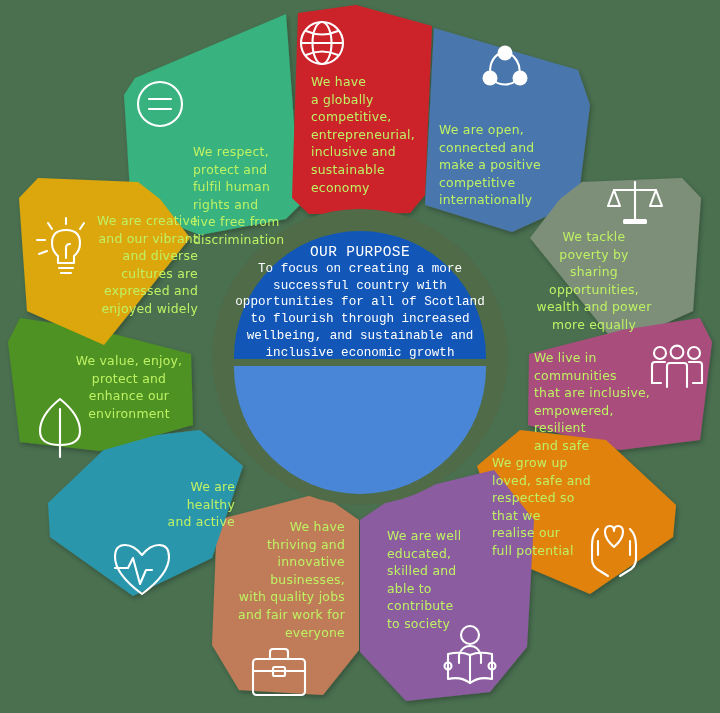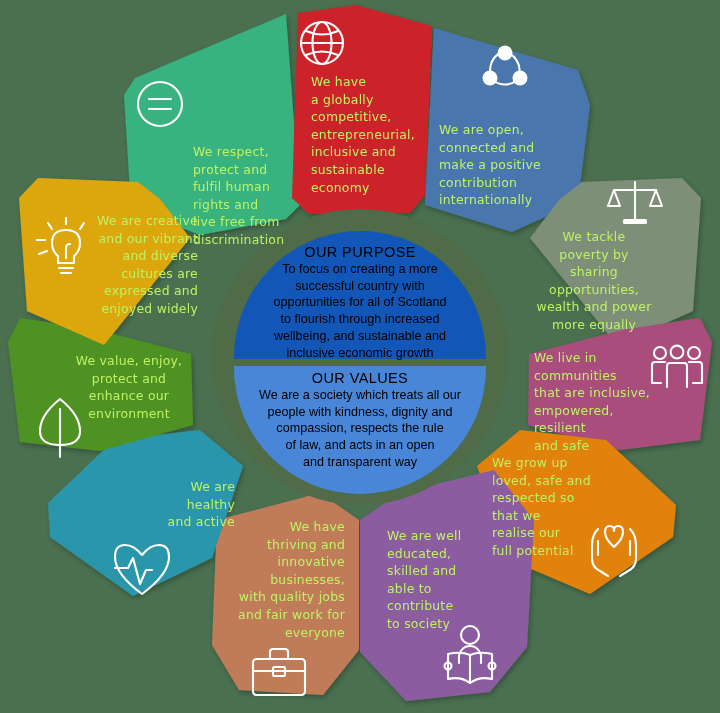--- a/index.html
+++ b/index.html
@@ -30,23 +30,23 @@
     color: #bef264;
     font-family: "DejaVu Sans", sans-serif;
     font-size: 12.4px;
     line-height: 1.42;
     letter-spacing: 0.25px;
     white-space: pre-line;
     pointer-events: none;
   }
   .center-text {
     position: absolute;
-    color: #000000;
+    color: #ffffff;
     text-align: center;
-    font-family: Liberation Sans, sans-serif;
+    font-family: Liberation Mono, monospace;
     pointer-events: none;
   }
   .center-head {
     font-size: 14.5px;
     letter-spacing: 0.4px;
     margin-bottom: 1px;
   }
   .center-body {
     font-size: 12.6px;
     line-height: 1.33;
@@ -200,21 +200,21 @@
 a globally
 competitive,
 entrepreneurial,
 inclusive and
 sustainable
 economy</div>
 
   <div class="petal-text" style="left:439px; top:121px; width:120px; text-align:left;">We are open,
 connected and
 make a positive
-contribution
+competitive
 internationally</div>
 
   <div class="petal-text" style="left:531px; top:228px; width:126px; text-align:center;">We tackle
 poverty by
 sharing
 opportunities,
 wealth and power
 more equally</div>
 
   <div class="petal-text" style="left:534px; top:349px; width:126px; text-align:left;">We live in
@@ -265,22 +265,14 @@
   <div class="center-text" style="left:234px; top:244px; width:252px;">
     <div class="center-head">OUR PURPOSE</div>
     <div class="center-body">To focus on creating a more
 successful country with
 opportunities for all of Scotland
 to flourish through increased
 wellbeing, and sustainable and
 inclusive economic growth</div>
   </div>
 
-  <div class="center-text" style="left:230px; top:370px; width:260px;">
-    <div class="center-head">OUR VALUES</div>
-    <div class="center-body">We are a society which treats all our
-people with kindness, dignity and
-compassion, respects the rule
-of law, and acts in an open
-and transparent way</div>
-  </div>
 
 </div>
 
 </body></html>

